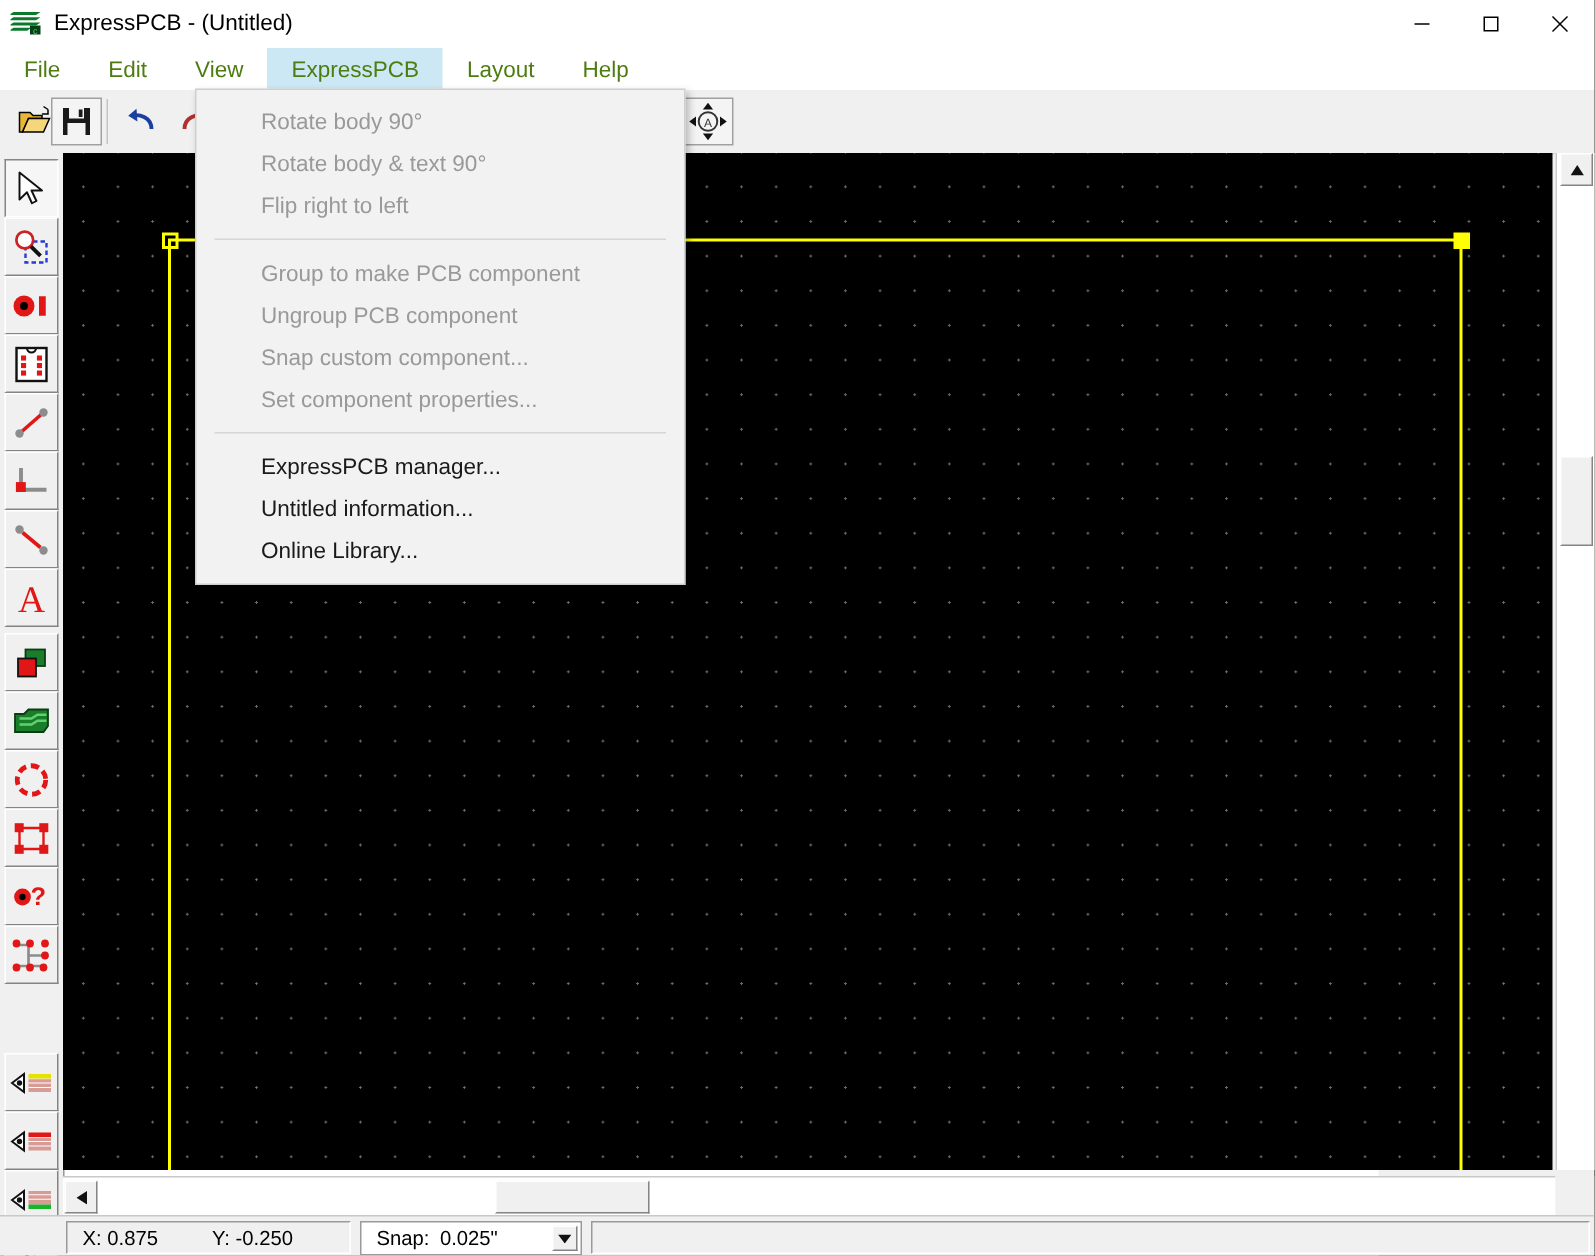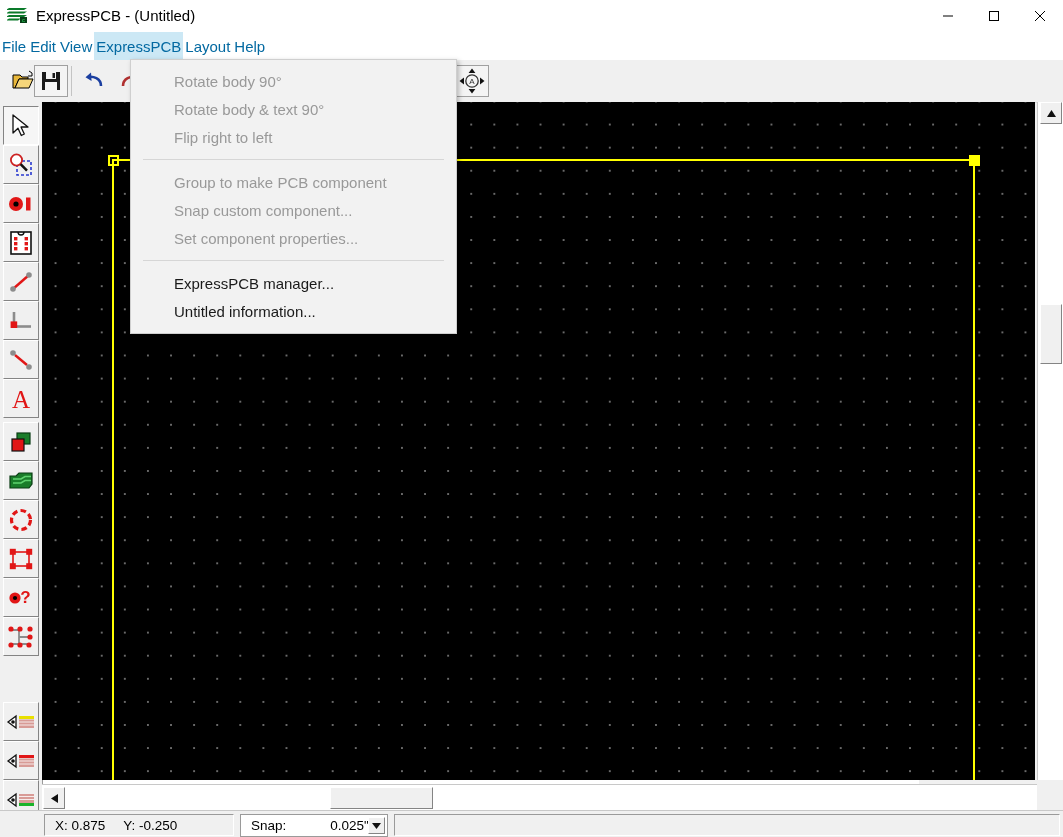--- a/index.html
+++ b/index.html
@@ -13,21 +13,21 @@
 
   
   .titlebar{position:absolute;left:0;top:0;width:1063px;height:32px;background:#ffffff;}
   .title-icon{position:absolute;left:7px;top:5px;width:22px;height:20px;}
   .title-text{position:absolute;left:36px;top:6px;font-size:15px;color:#000;line-height:20px;white-space:nowrap;}
   .wbtns{position:absolute;right:0;top:0;height:32px;display:flex;}
   .wbtn{width:46px;height:32px;display:flex;align-items:center;justify-content:center;}
 
   
   .menubar{position:absolute;left:0;top:32px;width:1063px;height:28px;background:#ffffff;display:flex;align-items:stretch;}
-  .menu-item{padding:0 2px;display:flex;align-items:center;font-size:15px;color:#0369a1;cursor:default;white-space:nowrap;text-align:right;}
+  .menu-item{padding:0 16px;display:flex;align-items:center;font-size:15px;color:#4d7c0f;cursor:default;white-space:nowrap;text-align:right;}
   .menu-item.active{background:#cce8f5;}
 
   
   .toolbar{position:absolute;left:0;top:60px;width:1063px;height:42px;background:#f0f0f0;border-bottom:1px solid #dcdcdc;}
   .tb-sep{position:absolute;top:6px;width:1px;height:30px;background:#c4c4c4;}
   .tbtn{position:absolute;top:5px;width:34px;height:32px;border:1px solid #f0f0f0;background:#f0f0f0;
         display:flex;align-items:center;justify-content:center;box-sizing:border-box;}
   .tbtn.raised{border:1px solid #a0a0a0;background:#f4f4f4;}
 
   
@@ -356,42 +356,44 @@
         </svg>
     </div>
     <div class="sb-thumb" style="left:288px;top:2px;width:103px;height:22px;"></div>
   </div>
   <div class="corner-box"></div>
 
   <div class="statusbar">
     <div class="st-flat" style="left:0px;width:42px;"></div>
     <div class="st-panel" style="left:44px;width:190px;">
       <span style="margin-left:10px;">X: 0.875</span>
-      <span style="margin-left:18px;">Y: -0.250</span>
-    </div>
-    <div class="snapbox" style="left:240px;width:148px;gap:37px;">
+      <span style="margin-left:36px;">Y: -0.250</span>
+    </div>
+    <div class="snapbox" style="left:240px;width:148px;">
       <span style="margin-left:10px;font-size:13.5px;">Snap:</span>
       <span style="margin-left:7px;font-size:13.5px;">0.025"</span>
       <span class="snap-arrow">
         <svg width="9" height="6" viewBox="0 0 9 6">
             <path d="M0 0 H9 L4.5 6 Z" fill="#111"></path>
           </svg>
       </span>
     </div>
     <div class="st-panel" style="left:394px;width:666px;">
       <span style="margin-left:10px;"></span>
     </div>
   </div>
 
   <div class="dropdown">
     <div class="dd-item disabled">Rotate body 90°</div>
     <div class="dd-item disabled">Rotate body &amp; text 90°</div>
     <div class="dd-item disabled">Flip right to left</div>
     <div class="dd-sep"></div>
     <div class="dd-item disabled">Group to make PCB component</div>
+    <div class="dd-item disabled">Ungroup PCB component</div>
     <div class="dd-item disabled">Snap custom component...</div>
     <div class="dd-item disabled">Set component properties...</div>
     <div class="dd-sep"></div>
     <div class="dd-item">ExpressPCB manager...</div>
     <div class="dd-item">Untitled information...</div>
+    <div class="dd-item">Online Library...</div>
   </div>
 
 </div>
 
 </body></html>

